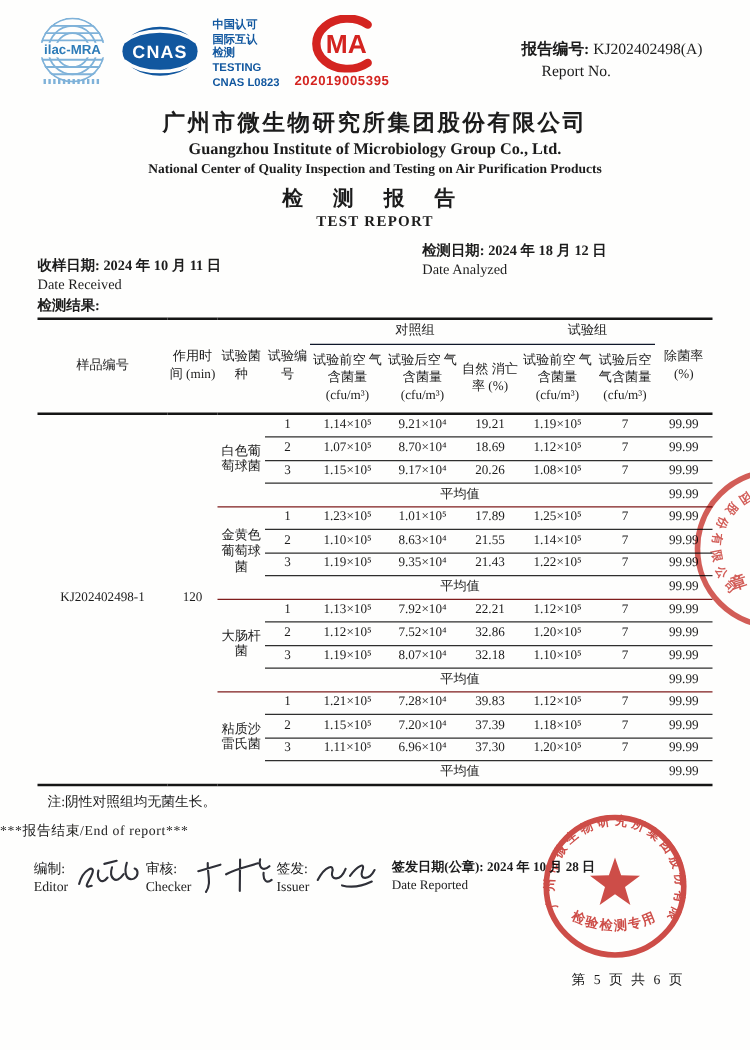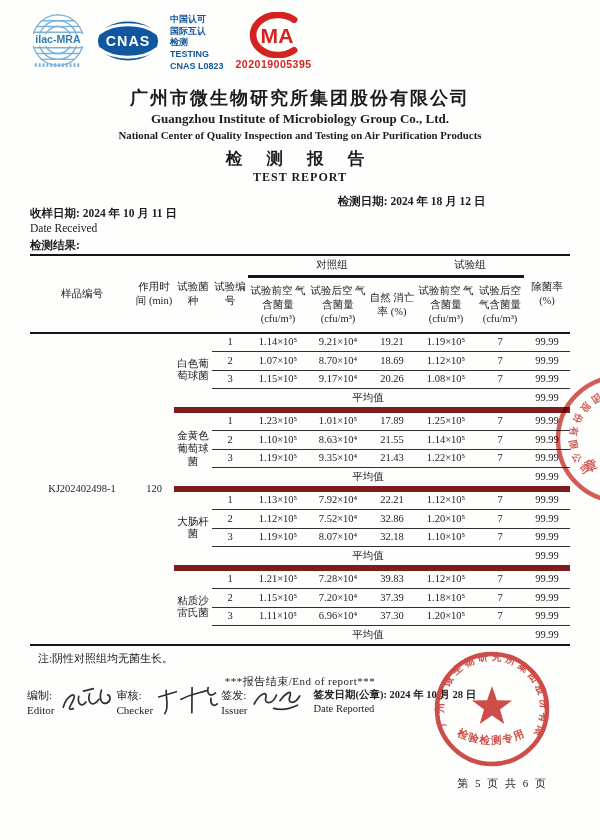--- a/index.html
+++ b/index.html
@@ -37,28 +37,28 @@
   .meta b,.results-label{font-weight:bold;}
   .meta .en{font-weight:normal;}
   .results-label{margin-top:2px;font-size:11.5px;}
 
   
   table.results{width:540px;margin:1px 30px 0;border-collapse:collapse;table-layout:fixed;
     font-size:10.5px;border-top:2px solid #151515;border-bottom:2.5px solid #151515;}
   table.results th{font-weight:normal;text-align:center;vertical-align:middle;padding:1px 0;line-height:1.35;}
   table.results td{text-align:center;vertical-align:middle;padding:0 1px;height:17.5px;line-height:1.2;}
   th.hb{border-bottom:2.5px solid #151515;}
-  th.gb{border-bottom:3px solid #0f172a;height:17px;}
+  th.gb{border-bottom:1px solid #0f172a;height:17px;}
   td.b{border-bottom:1px solid #2f2f2f;}
-  td.gsep{border-bottom:6px solid #7f1d1d;}
+  td.gsep{border-bottom:1px solid #7f1d1d;}
   td.strain{line-height:1.45;padding:2px 6px;}
   thead tr.sub th{height:52px;}
 
   .note{margin:5px 38px 0;font-size:11px;}
-  .end-text{text-align:center;font-size:11px;margin-top:8px;letter-spacing:.5px;}
+  .end-text{text-align:left;font-size:11px;margin-top:8px;letter-spacing:.5px;}
 
   
   .footer{position:absolute;left:27px;right:20px;top:688px;display:flex;align-items:flex-start;
           font-size:11px;line-height:1.35;}
   .sig-label{white-space:nowrap;}
   .sig{margin:-2px 2px 0 2px;}
   .date-block{margin-left:6px;font-size:10.5px;white-space:nowrap;}
   .page-no{position:absolute;right:52px;top:776px;font-size:11px;letter-spacing:2px;}
 
   
@@ -108,40 +108,46 @@
 
       <div class="cma-wrap">
         <svg width="76" height="46" viewBox="0 0 78 48">
           <path d="M 60,40 A 26,21 0 1 1 60,8" fill="none" stroke="#d42420" stroke-width="7" stroke-linecap="round"></path>
           <text x="25" y="32" font-size="22" font-weight="bold" fill="#d42420" font-family="Liberation Sans, sans-serif">MA</text>
         </svg>
         <div class="cma-num">202019005395</div>
       </div>
     </div>
 
+    <div class="report-no">
+      <div><b>报告编号:</b>
+        <span>KJ202402498(A)</span></div>
+      <div class="en">Report No.</div>
+    </div>
   </div>
 
   <div class="titles">
     <div class="company-cn">广州市微生物研究所集团股份有限公司</div>
     <div class="company-en">Guangzhou Institute of Microbiology Group Co., Ltd.</div>
     <div class="center-en">National Center of Quality Inspection and Testing on Air Purification Products</div>
     <div class="title-cn">检 测 报 告</div>
     <div class="title-en">TEST REPORT</div>
   </div>
 
   <div class="meta">
     <div class="meta-row">
       <div class="meta-left">
         <div><b>收样日期:</b>
           <b>2024 年 10 月 11 日</b></div>
         <div class="en">Date Received</div>
       </div>
       <div class="meta-right">
         <div><b>检测日期:</b>
           <b>2024 年 18 月 12 日</b></div>
+        <div class="en">Date Analyzed</div>
       </div>
     </div>
     <div class="results-label">检测结果:</div>
   </div>
 
   <table class="results">
     <colgroup>
       <col style="width:104px">
         <col style="width:40px">
         <col style="width:38px">

